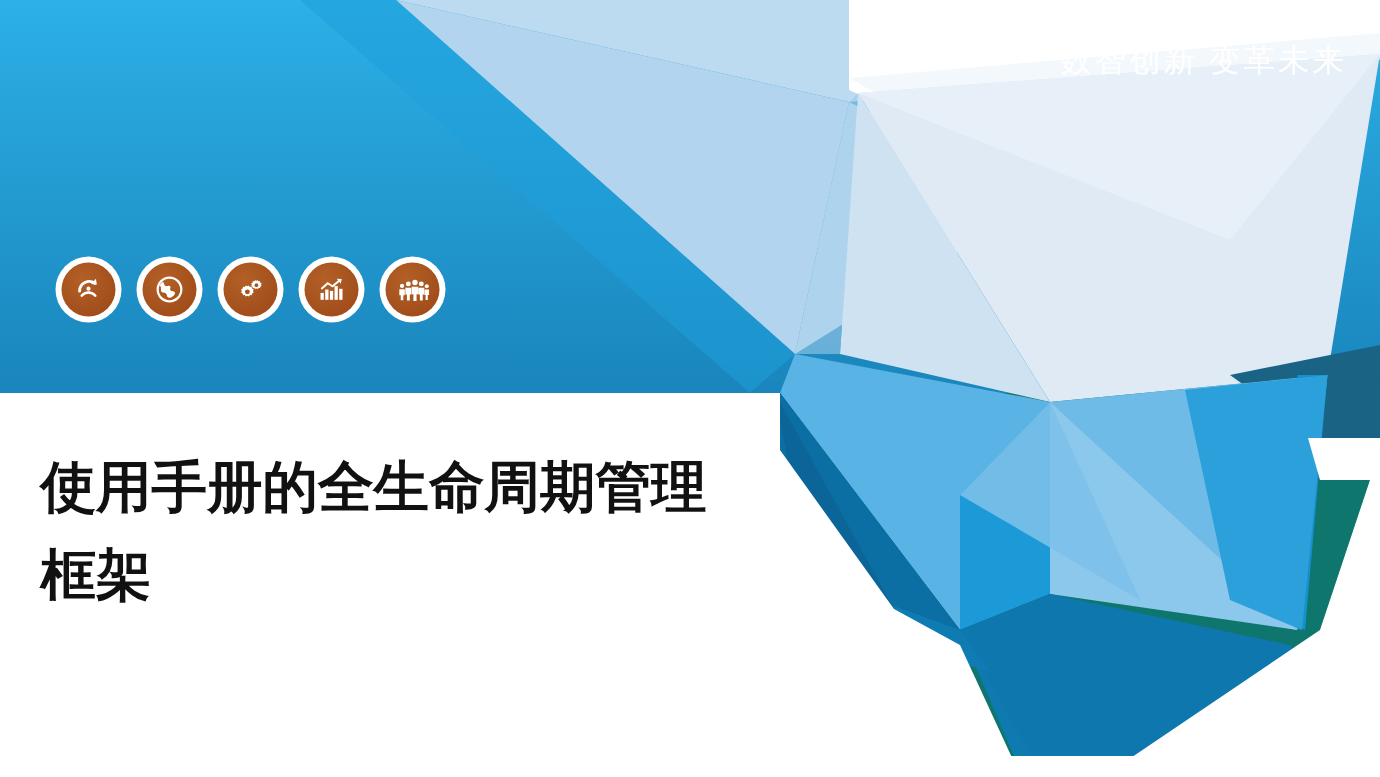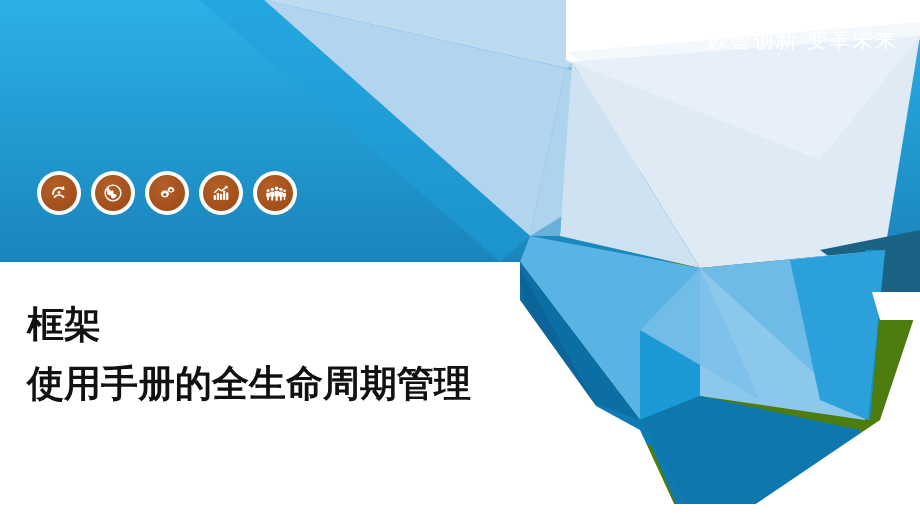--- a/index.html
+++ b/index.html
@@ -8,21 +8,21 @@
     background: #ffffff;
   }
   body {
     font-family: "Liberation Sans", sans-serif;
   }
   #slide {
     position: relative;
     width: 920px;
     height: 504px;
     overflow: hidden;
-    background: #4d7c0f;
+    background: #0f766e;
   }
   #bg-svg {
     position: absolute;
     top: 0;
     left: 0;
     width: 920px;
     height: 518px;
     display: block;
   }
   .tagline {
@@ -213,17 +213,17 @@
             <circle cx="21.4" cy="9.2" r="1.4"></circle>
             <path d="M19.8 11.4h3.2v3.9h-0.9v3.4h-1.5v-3.4h-0.8z"></path>
           </g>
         </svg>
       </div>
     </div>
 
   </div>
 
   <div id="title-block">
+    <div class="title-line">使用手册的全生命周期管理</div>
     <div class="title-line">框架</div>
-    <div class="title-line">使用手册的全生命周期管理</div>
   </div>
 
 </div>
 
 </body></html>

